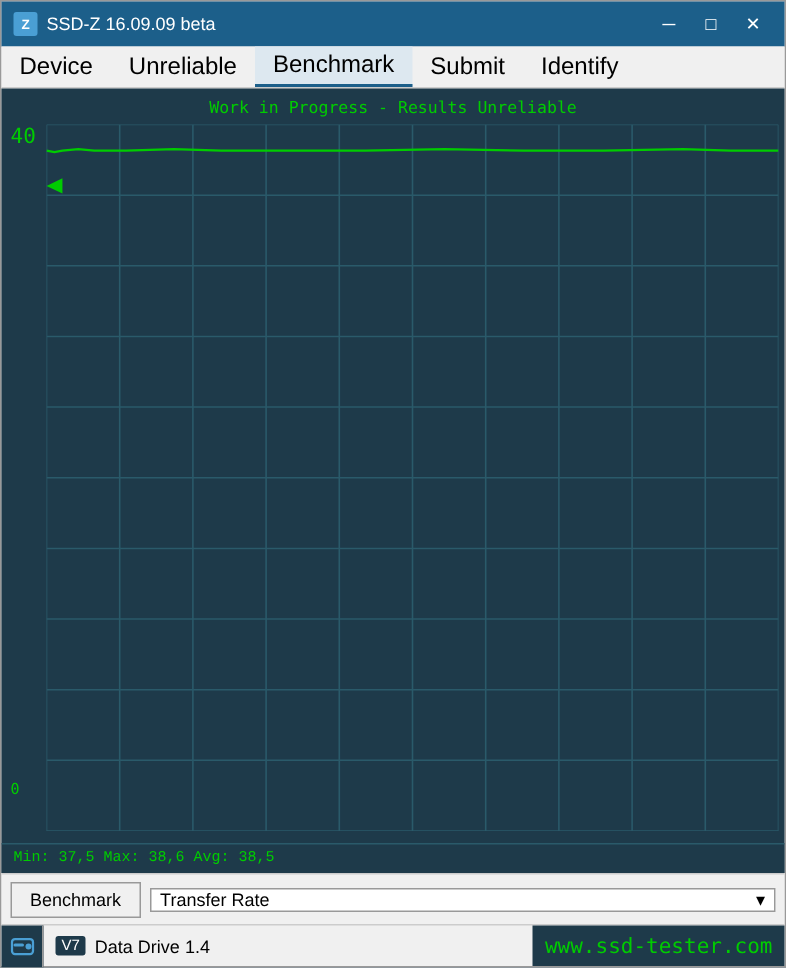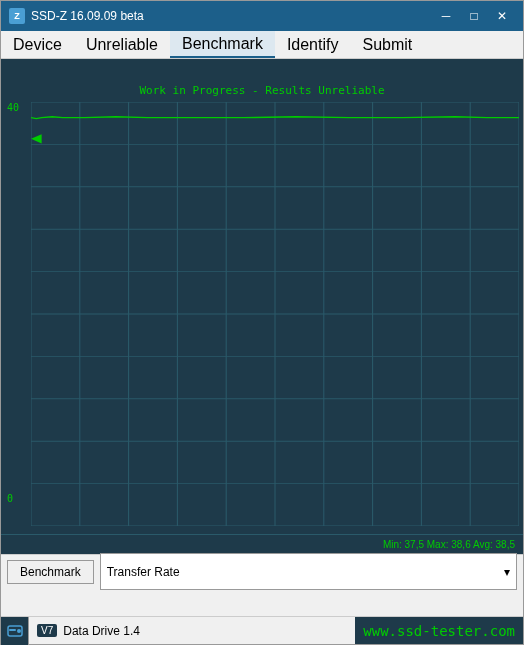--- a/index.html
+++ b/index.html
@@ -86,38 +86,37 @@
       flex: 1;
       background: #1e3a4a;
       display: flex;
       flex-direction: column;
       overflow: hidden;
     }
     .chart-container {
       flex: 1;
       position: relative;
       padding: 8px 4px 4px 30px;
-      margin-top: 19px;
     }
     .chart-title {
       position: absolute;
       top: 6px;
       left: 0;
       right: 0;
       text-align: center;
       color: #00cc00;
       font-size: 11px;
       font-family: monospace;
     }
     .chart-y-label-top {
       position: absolute;
       left: 6px;
       top: 24px;
       color: #00cc00;
-      font-size: 10px;
+      font-size: 14px;
       font-family: monospace;
     }
     .chart-y-label-bottom {
       position: absolute;
       left: 6px;
       bottom: 30px;
       color: #00cc00;
       font-size: 10px;
       font-family: monospace;
     }
@@ -131,23 +130,22 @@
     .chart-svg-wrapper svg {
       width: 100%;
       height: 100%;
     }
     .status-bar-chart {
       background: #1e3a4a;
       border-top: 1px solid #2a5a6a;
       padding: 4px 8px;
       color: #00cc00;
       font-size: 10px;
-      font-family: Liberation Sans, sans-serif;
-      flex-shrink: 0;
-      text-align: right;
+      font-family: Liberation Mono, monospace;
+      flex-shrink: 0;
     }
     .bottom-toolbar {
       background: #f0f0f0;
       height: 34px;
       display: flex;
       align-items: center;
       padding: 0 6px;
       gap: 6px;
       border-top: 1px solid #ccc;
       flex-shrink: 0;
@@ -155,38 +153,37 @@
     .benchmark-btn {
       height: 24px;
       padding: 0 12px;
       background: #f0f0f0;
       border: 1px solid #999;
       font-size: 12px;
       cursor: pointer;
     }
     .dropdown-select {
       flex: 1;
-      height: 37px;
+      height: 16px;
       background: white;
       border: 1px solid #999;
       font-size: 12px;
       padding: 0 6px;
       cursor: pointer;
       display: flex;
-      align-items: center;
+      align-items: flex-start;
       justify-content: space-between;
     }
     .status-bar {
       background: #f0f0f0;
       height: 28px;
       display: flex;
       align-items: center;
       border-top: 1px solid #ccc;
       flex-shrink: 0;
-      margin-top: 28px;
     }
     .status-drive-icon {
       width: 28px;
       height: 28px;
       background: #1e3a4a;
       display: flex;
       align-items: center;
       justify-content: center;
       border-right: 1px solid #999;
       flex-shrink: 0;
@@ -246,24 +243,24 @@
     <div class="menu-item">
       <span>Device</span>
     </div>
     <div class="menu-item">
       <span>Unreliable</span>
     </div>
     <div class="menu-item active">
       <span>Benchmark</span>
     </div>
     <div class="menu-item">
+      <span>Submit</span>
+    </div>
+    <div class="menu-item">
       <span>Identify</span>
-    </div>
-    <div class="menu-item">
-      <span>Submit</span>
     </div>
   </div>
 
   <div class="content-area">
     <div class="chart-container">
       <div class="chart-title">Work in Progress - Results Unreliable</div>
       <div class="chart-y-label-top">40</div>
       <div class="chart-y-label-bottom">0</div>
       <div class="chart-svg-wrapper">
         <svg viewBox="0 0 460 460" preserveAspectRatio="none" xmlns="http://www.w3.org/2000/svg">

